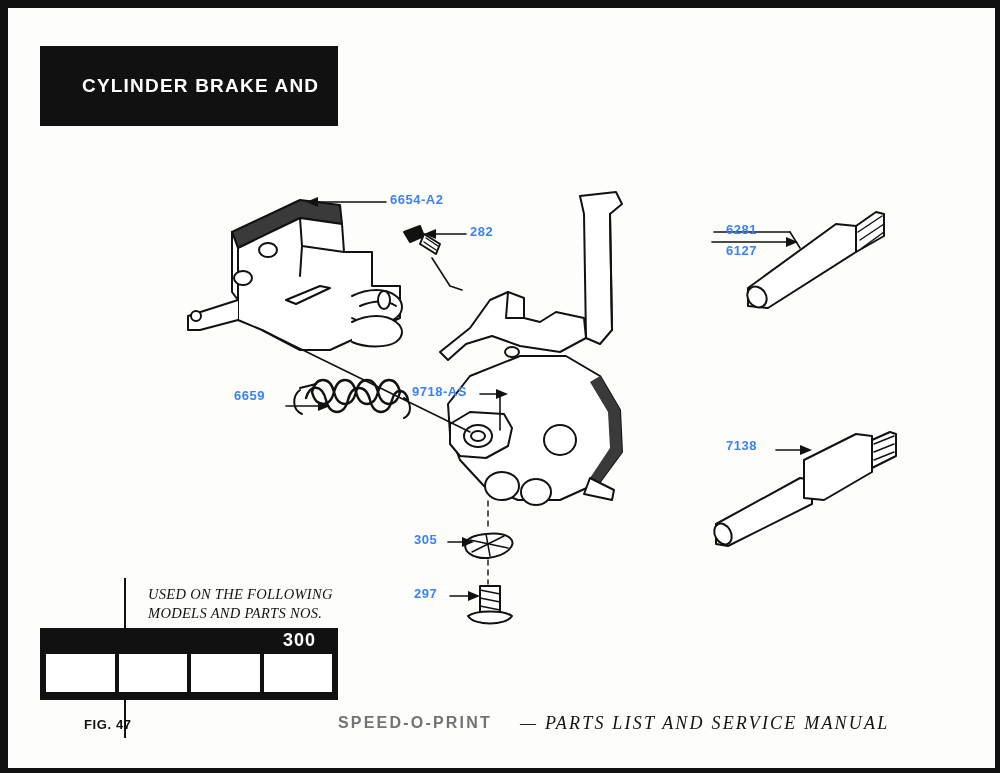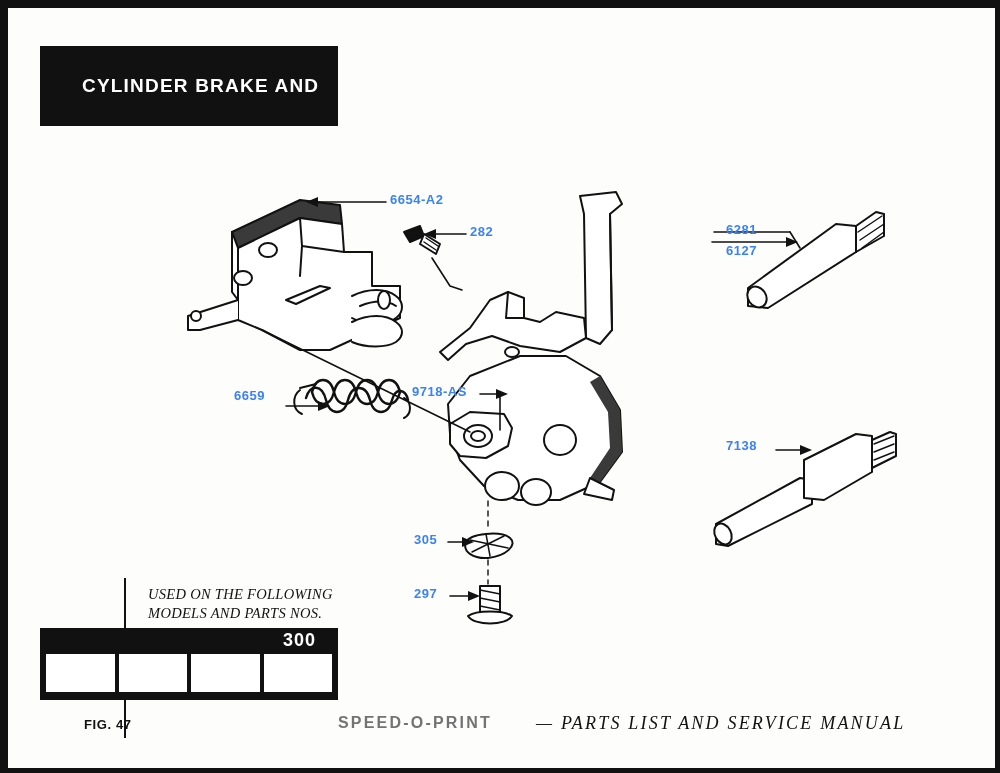--- a/index.html
+++ b/index.html
@@ -141,21 +141,20 @@
   }
   .footer-rest {
     position: absolute;
     left: 520px;
     top: 713px;
     font-family: "Liberation Serif", serif;
     font-style: italic;
     font-size: 18px;
     letter-spacing: 2.2px;
     color: #111;
-    margin-left: 16px;
   }
   .vrule {
     position: absolute;
     left: 124px;
     top: 578px;
     width: 2px;
     height: 160px;
     background: #111;
   }
   svg.art {

